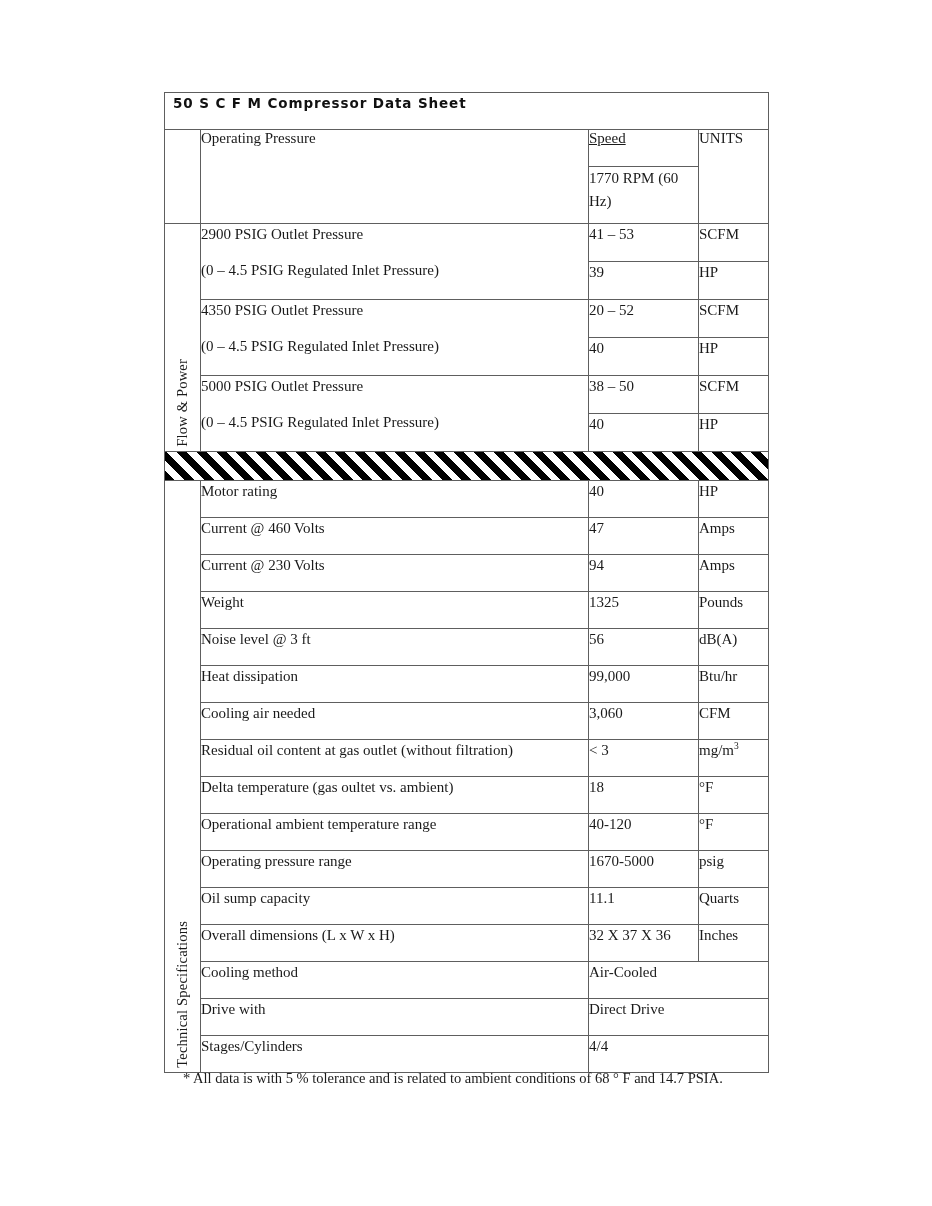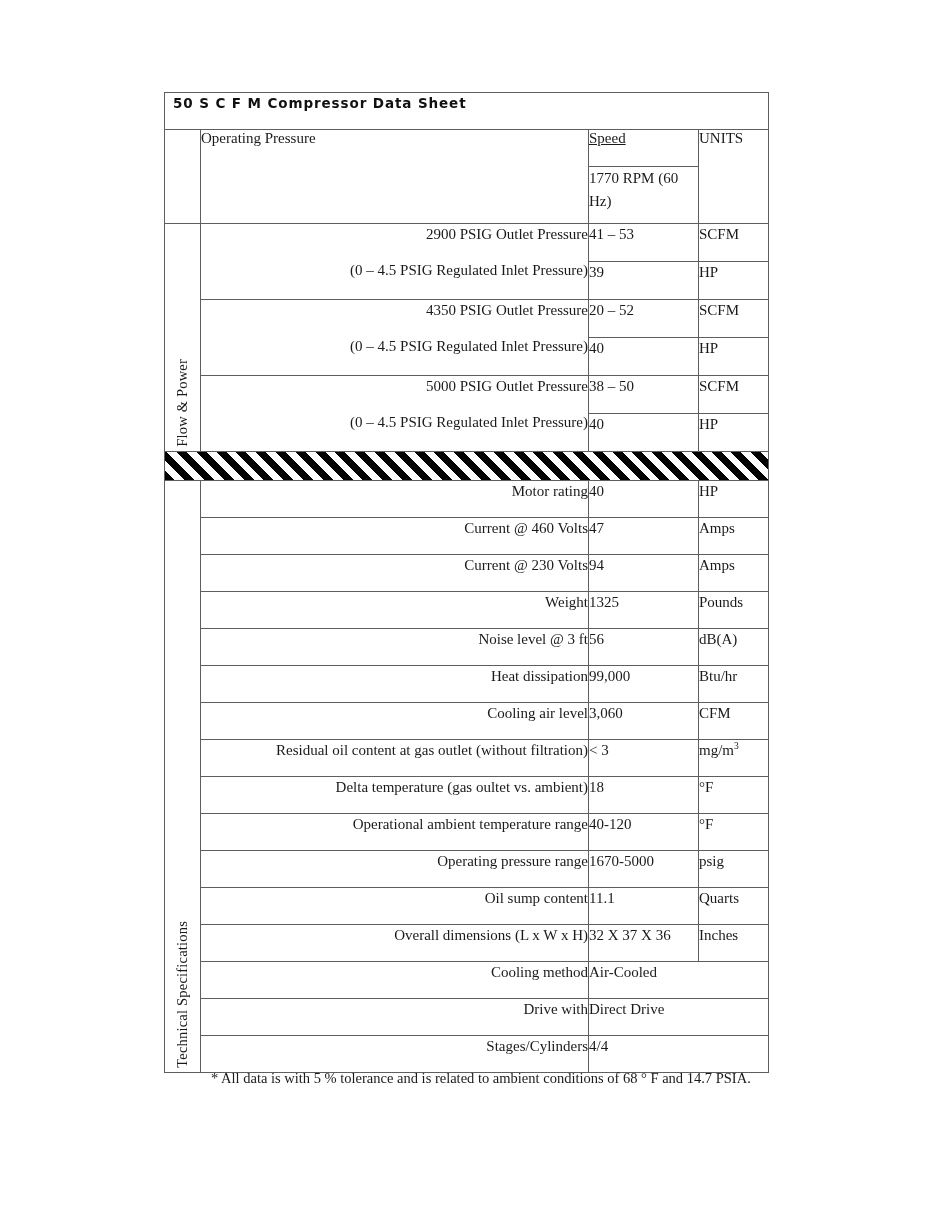--- a/index.html
+++ b/index.html
@@ -62,21 +62,21 @@
     padding: 2px 0 0 8px;
     white-space: nowrap;
   }
 
   
   .c {
     font-size: 15px;
     line-height: 1.45;
     padding: 6px 7px 0 7px;
   }
-  .c-desc { padding-left: 8px; text-align: right; }
+  .c-desc { padding-left: 8px; }
   .tall  { height: 37px; }
   .tall2 { height: 36px; }
 
   
   .rot-cell {
     position: relative;
     padding: 0;
   }
   .rot-inner {
     position: absolute;
@@ -155,21 +155,20 @@
   
   .footnote {
     position: absolute;
     left: 183px;
     top: 1069px;
     width: 600px;
     font-size: 14.5px;
     line-height: 1.3;
     color: #1a1a1a;
     white-space: nowrap;
-    margin-left: 28px;
   }
 </style>
 </head>
 <body>
 
 <div class="page">
 
   <table class="sheet">
     <colgroup>
       <col class="col-rot">
@@ -274,21 +273,21 @@
           <td class="c c-desc tall2">Noise level @ 3 ft</td>
           <td class="c tall2">56</td>
           <td class="c tall2">dB(A)</td>
         </tr>
         <tr>
           <td class="c c-desc tall2">Heat dissipation</td>
           <td class="c tall2">99,000</td>
           <td class="c tall2">Btu/hr</td>
         </tr>
         <tr>
-          <td class="c c-desc tall2">Cooling air level</td>
+          <td class="c c-desc tall2">Cooling air needed</td>
           <td class="c tall2">3,060</td>
           <td class="c tall2">CFM</td>
         </tr>
         <tr>
           <td class="c c-desc tall2">Residual oil content at gas outlet (without filtration)</td>
           <td class="c tall2">&lt; 3</td>
           <td class="c tall2"><span>mg/m</span><span class="sup">3</span></td>
         </tr>
         <tr>
           <td class="c c-desc tall2">Delta temperature (gas oultet vs. ambient)</td>
@@ -299,21 +298,21 @@
           <td class="c c-desc tall2">Operational ambient temperature range</td>
           <td class="c tall2">40-120</td>
           <td class="c tall2">°F</td>
         </tr>
         <tr>
           <td class="c c-desc tall2">Operating pressure range</td>
           <td class="c tall2">1670-5000</td>
           <td class="c tall2">psig</td>
         </tr>
         <tr>
-          <td class="c c-desc tall2">Oil sump content</td>
+          <td class="c c-desc tall2">Oil sump capacity</td>
           <td class="c tall2">11.1</td>
           <td class="c tall2">Quarts</td>
         </tr>
         <tr>
           <td class="c c-desc tall2">Overall dimensions (L x W x H)</td>
           <td class="c tall2">32 X 37 X 36</td>
           <td class="c tall2">Inches</td>
         </tr>
         <tr>
           <td class="c c-desc tall2">Cooling method</td>

